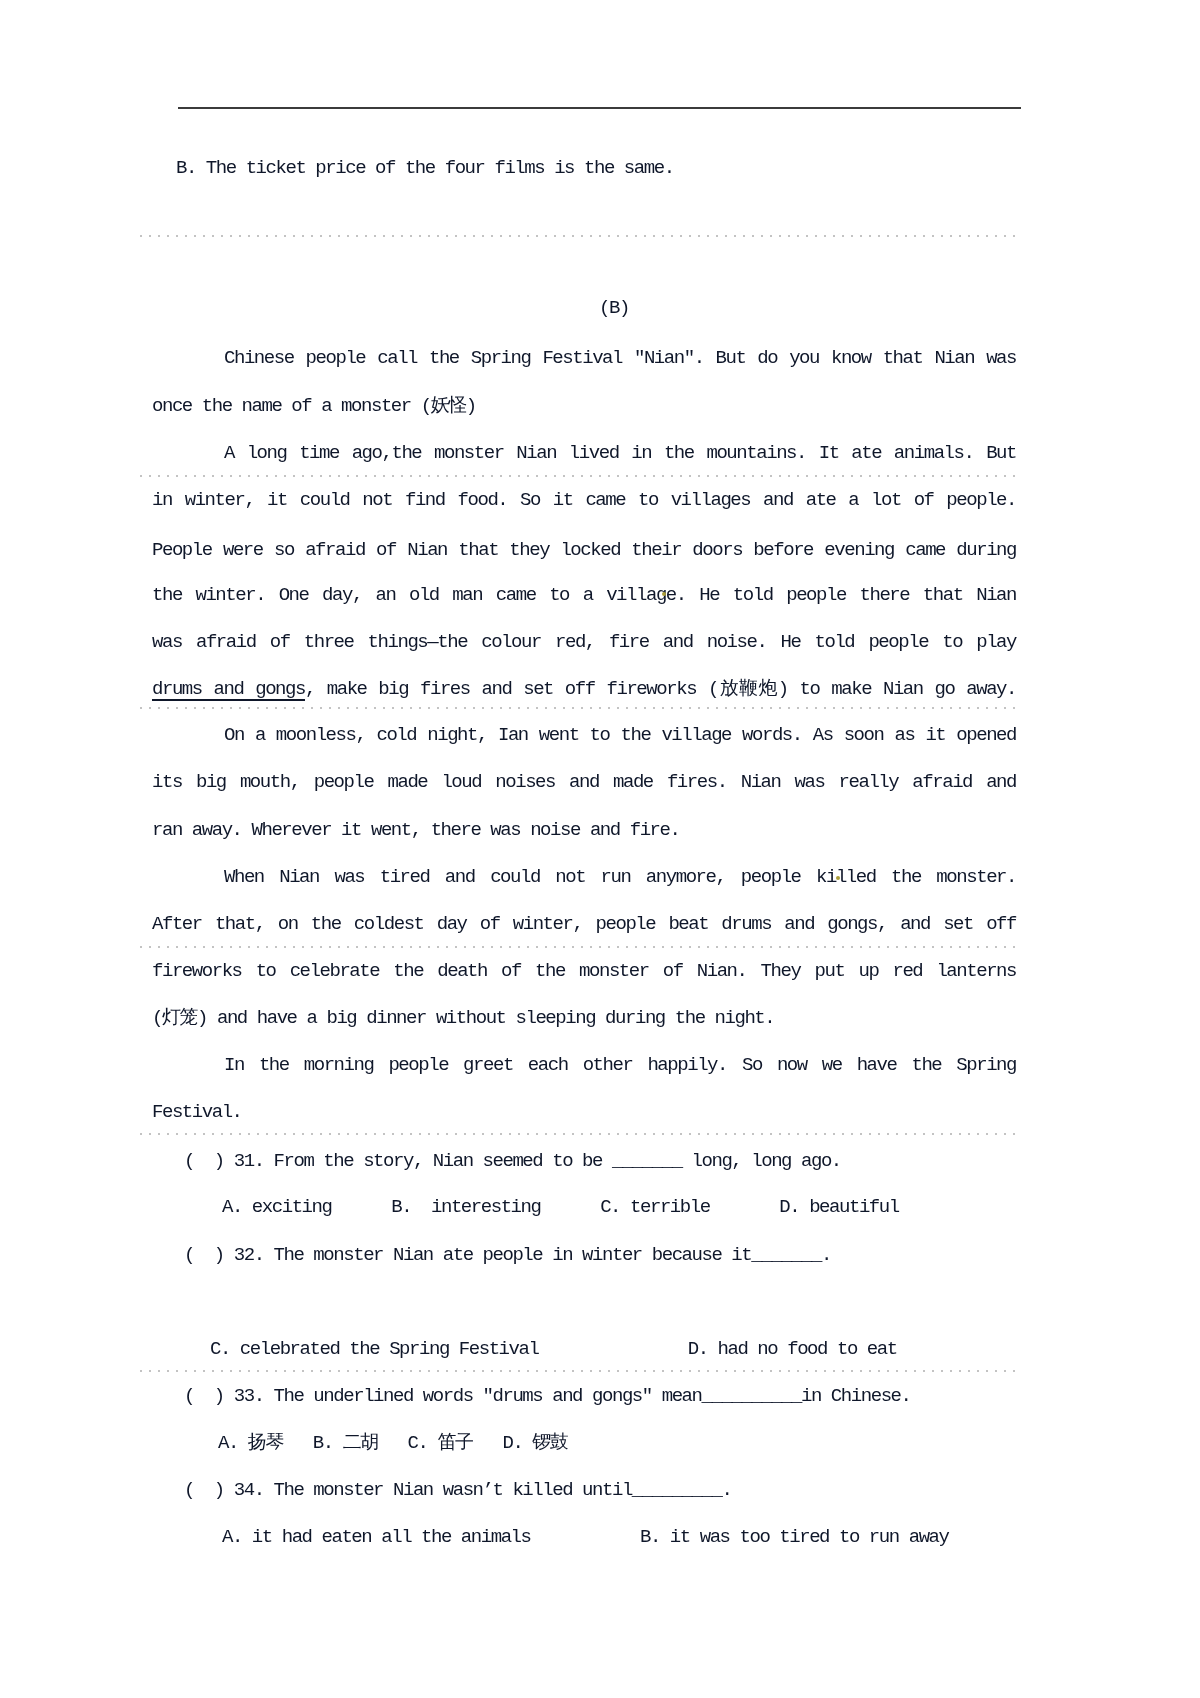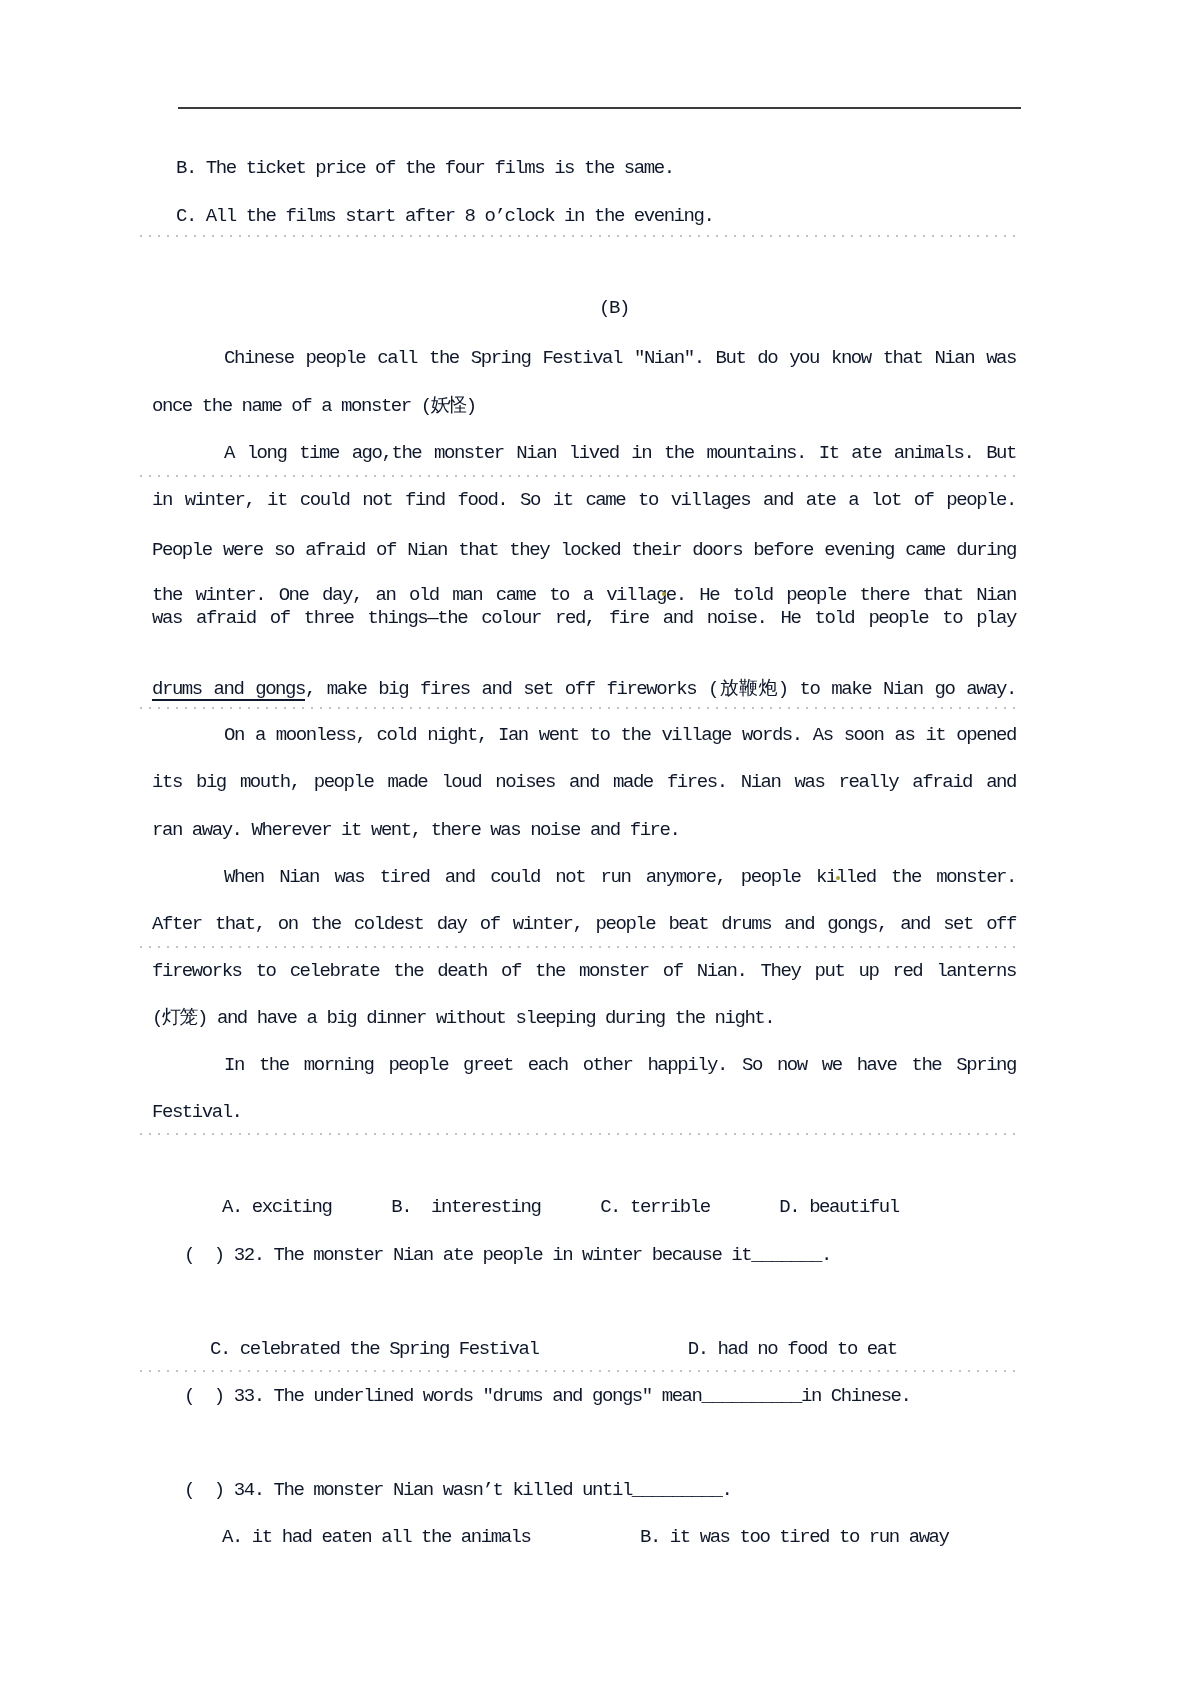--- a/index.html
+++ b/index.html
@@ -54,45 +54,46 @@
   <div class="rule"></div>
 
   <div class="dotted" style="top:235px"></div>
   <div class="dotted" style="top:475px"></div>
   <div class="dotted" style="top:707px"></div>
   <div class="dotted" style="top:946px"></div>
   <div class="dotted" style="top:1133px"></div>
   <div class="dotted" style="top:1370px"></div>
 
   <div class="ln pre" style="left:176px;top:153px">B. The ticket price of the four films is the same.</div>
-  <div class="ln pre" style="left:176px;top:201px">C. All the films start after 8 o’clock in the evening.</div>
 
   <div class="ln center" style="left:152px;top:293px;width:864px;padding-left:30px">(B)</div>
 
   <div class="ln just" style="left:224px;top:343px;width:792px">Chinese people call the Spring Festival "Nian". But do you know that Nian was</div>
   <div class="ln" style="left:152px;top:391px">once the name of a monster (妖怪)</div>
   <div class="ln just" style="left:224px;top:438px;width:792px">A long time ago,the monster Nian lived in the mountains. It ate animals. But</div>
   <div class="ln just" style="left:152px;top:485px;width:864px">in winter, it could not find food.  So it came to villages and ate a lot of people.</div>
   <div class="ln just" style="left:152px;top:535px;width:864px">People were so afraid of Nian that they locked their doors before evening came during</div>
   <div class="ln just" style="left:152px;top:580px;width:864px">the winter. One day, an old man came to a village. He told people there that Nian</div>
-  <div class="ln just" style="left:152px;top:603px;width:864px">was afraid of three things—the colour red, fire and noise. He told people to play</div>
+  <div class="ln just" style="left:152px;top:627px;width:864px">was afraid of three things—the colour red, fire and noise. He told people to play</div>
   <div class="ln just" style="left:152px;top:674px;width:864px"><span class="u">drums and gongs</span><span>, make big fires and set off fireworks (放鞭炮) to make Nian go away.</span></div>
   <div class="ln just" style="left:224px;top:720px;width:792px">On a moonless, cold night, Ian went to the village words. As soon as it opened</div>
   <div class="ln" style="left:152px;top:815px">ran away. Wherever it went, there was noise and fire.</div>
   <div class="ln just" style="left:152px;top:767px;width:864px">its big mouth, people made loud noises and made fires. Nian was really afraid and</div>
   <div class="ln just" style="left:224px;top:862px;width:792px">When Nian was tired and could not run anymore, people killed the monster.</div>
   <div class="ln just" style="left:152px;top:909px;width:864px">After that, on the coldest day of winter, people beat drums and gongs, and set off</div>
   <div class="ln just" style="left:152px;top:956px;width:864px">fireworks to celebrate the death of the monster of Nian. They put up red lanterns</div>
   <div class="ln just" style="left:224px;top:1050px;width:792px">In the morning people greet each other happily. So now we have the Spring</div>
   <div class="ln" style="left:152px;top:1003px">(灯笼) and have a big dinner without sleeping during the night.</div>
   <div class="ln" style="left:152px;top:1097px">Festival.</div>
 
+  <div class="ln pre" style="left:184px;top:1146px">(  ) 31. From the story, Nian seemed to be _______ long, long ago.</div>
   <div class="ln pre" style="left:222px;top:1192px">A. exciting      B.  interesting      C. terrible       D. beautiful</div>
   <div class="ln pre" style="left:184px;top:1240px">(  ) 32. The monster Nian ate people in winter because it_______.</div>
   <div class="ln pre" style="left:210px;top:1334px">C. celebrated the Spring Festival               D. had no food to eat</div>
   <div class="ln pre" style="left:184px;top:1381px">(  ) 33. The underlined words "drums and gongs" mean__________in Chinese.</div>
+  <div class="ln pre" style="left:218px;top:1428px">A. 扬琴   B. 二胡   C. 笛子   D. 锣鼓</div>
   <div class="ln pre" style="left:184px;top:1475px">(  ) 34. The monster Nian wasn’t killed until_________.</div>
   <div class="ln pre" style="left:222px;top:1522px">A. it had eaten all the animals           B. it was too tired to run away</div>
 
   <div class="artifact" style="left:662px;top:592px"></div>
   <div class="artifact" style="left:836px;top:876px"></div>
 
 </div>
 
 </body></html>

